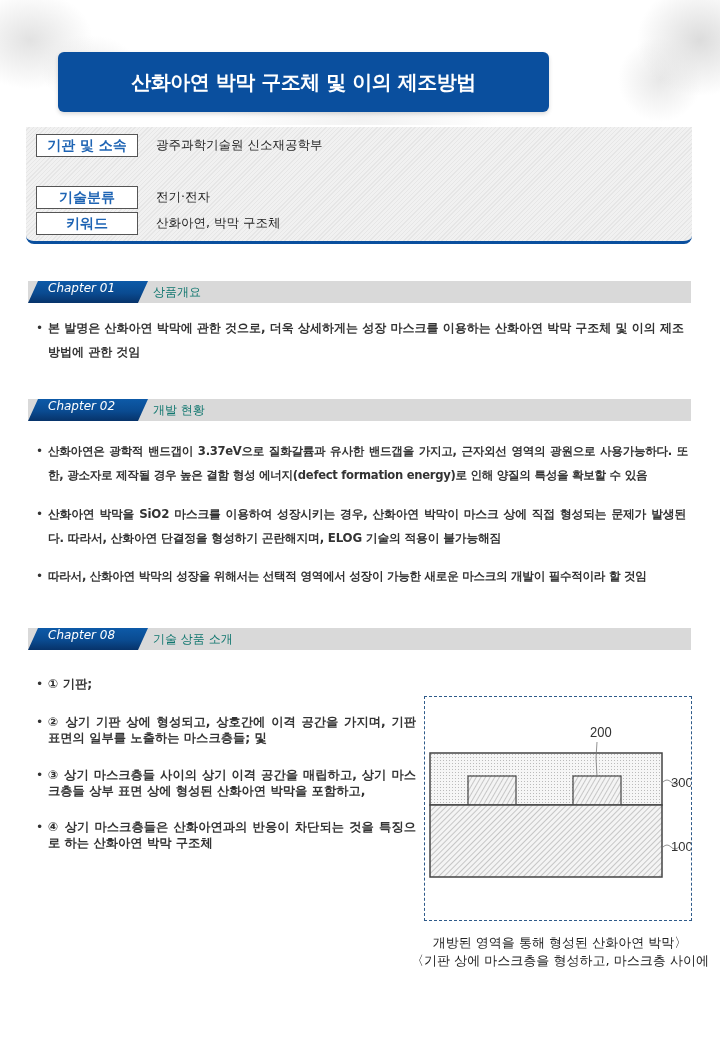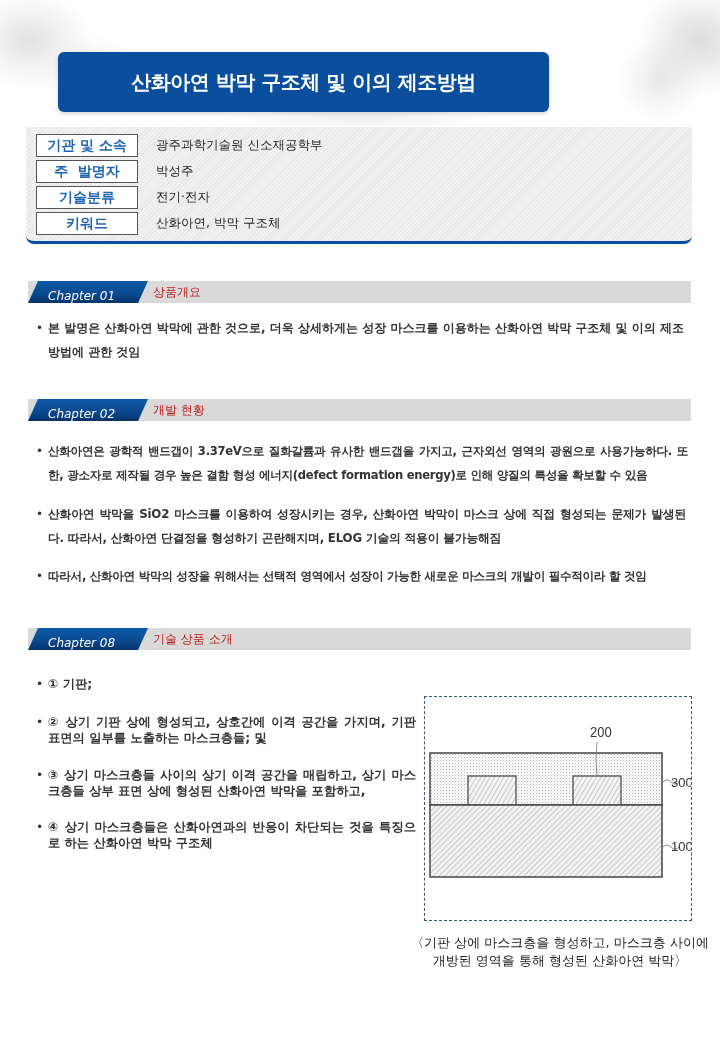--- a/index.html
+++ b/index.html
@@ -41,24 +41,24 @@
   .info-value { margin-left: 18px; font-size: 12.5px; color: #222; font-weight: normal; }
 
   .chapter {
     position: absolute; left: 28px; width: 663px; height: 22px;
     background: #d9d9d9;
   }
   .chapter-tag {
     position: absolute; left: 0; top: 0; width: 120px; height: 22px;
     background: linear-gradient(180deg, #0d5aa8 0%, #0a4b91 55%, #07336a 100%);
     clip-path: polygon(10px 0, 120px 0, 110px 22px, 0 22px);
-    display: flex; align-items: flex-end; padding-left: 20px;
+    display: flex; align-items: flex-start; padding-left: 20px;
   }
   .chapter-tag span { color: #fff; font-style: italic; font-size: 12px; }
-  .chapter-title { position: absolute; left: 125px; top: 3px; font-size: 12px; color: #b91c1c; }
+  .chapter-title { position: absolute; left: 125px; top: 3px; font-size: 12px; color: #0f766e; }
 
   .bullet {
     position: absolute; left: 36px; font-size: 12px; color: #333; line-height: 24px;
   }
   .bullet .dot { position: absolute; left: 0; top: 0; }
   .bullet .txt { margin-left: 12px; text-align: justify; font-weight: bold; }
 
   .narrow { line-height: 16px; font-size: 12.3px; }
 
   .figure-box {
@@ -76,24 +76,20 @@
 <div class="clouds"></div>
 
 <div class="title-banner">
   <span>산화아연 박막 구조체 및 이의 제조방법</span>
 </div>
 
 <div class="info-box">
   <div class="info-row" style="top:7px">
     <div class="info-label">기관 및 소속</div>
     <div class="info-value">광주과학기술원 신소재공학부</div>
-  </div>
-  <div class="info-row" style="top:33px">
-    <div class="info-label" style="white-space:pre">주  발명자</div>
-    <div class="info-value">박성주</div>
   </div>
   <div class="info-row" style="top:59px">
     <div class="info-label">기술분류</div>
     <div class="info-value">전기·전자</div>
   </div>
   <div class="info-row" style="top:85px">
     <div class="info-label">키워드</div>
     <div class="info-value">산화아연, 박막 구조체</div>
   </div>
 </div>
@@ -178,15 +174,15 @@
     <path d="M172 45 Q170 60 172 79" stroke="#777" fill="none" stroke-width="0.8"></path>
     <path d="M238 85 q4 -4 8 0 t8 0" stroke="#777" fill="none" stroke-width="0.8"></path>
     <path d="M238 150 q4 -4 8 0 t8 0" stroke="#777" fill="none" stroke-width="0.8"></path>
     <text x="165" y="40" font-size="13" fill="#333" font-family="Liberation Sans, sans-serif" transform="scale(1,1.15) translate(0,-5)">200</text>
     <text x="246" y="90" font-size="13" fill="#333" font-family="Liberation Sans, sans-serif">300</text>
     <text x="246" y="154" font-size="13" fill="#333" font-family="Liberation Sans, sans-serif">100</text>
   </svg>
 </div>
 
 <div class="caption">
+  <div>개방된 영역을 통해 형성된 산화아연 박막〉</div>
   <div>〈기판 상에 마스크층을 형성하고, 마스크층 사이에</div>
-  <div>개방된 영역을 통해 형성된 산화아연 박막〉</div>
 </div>
 
 </body></html>

